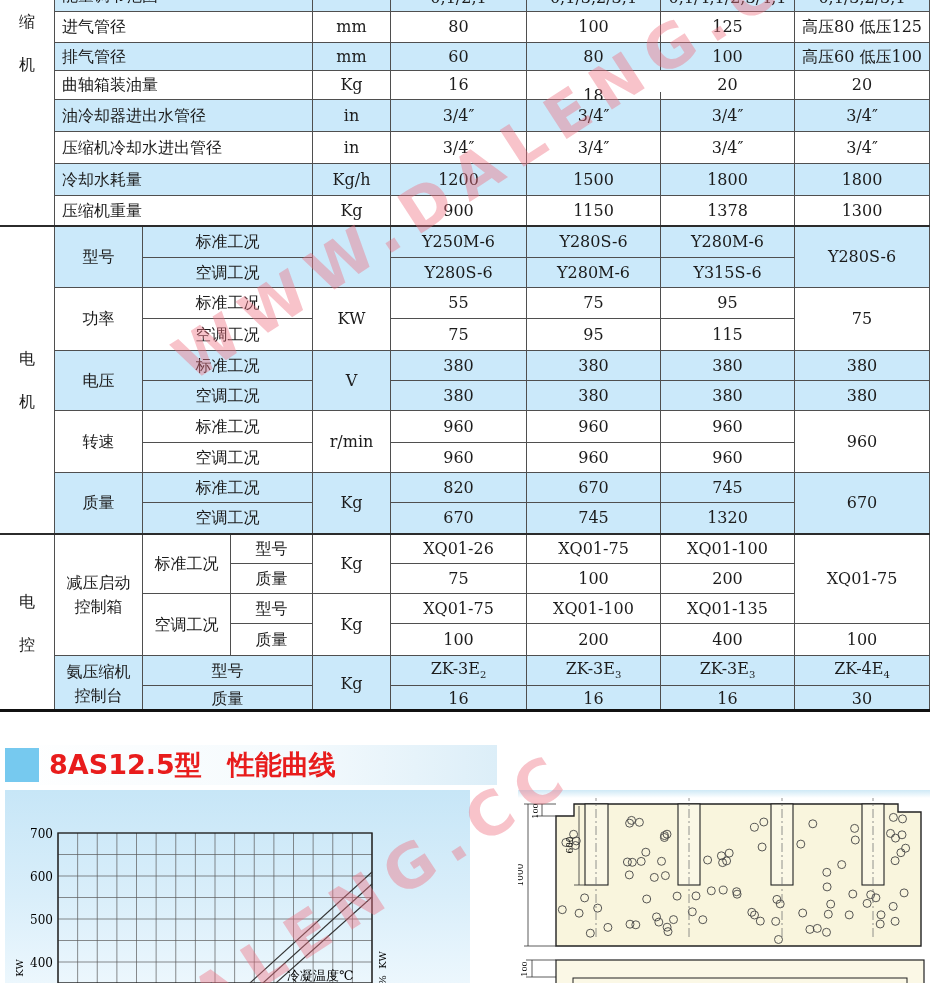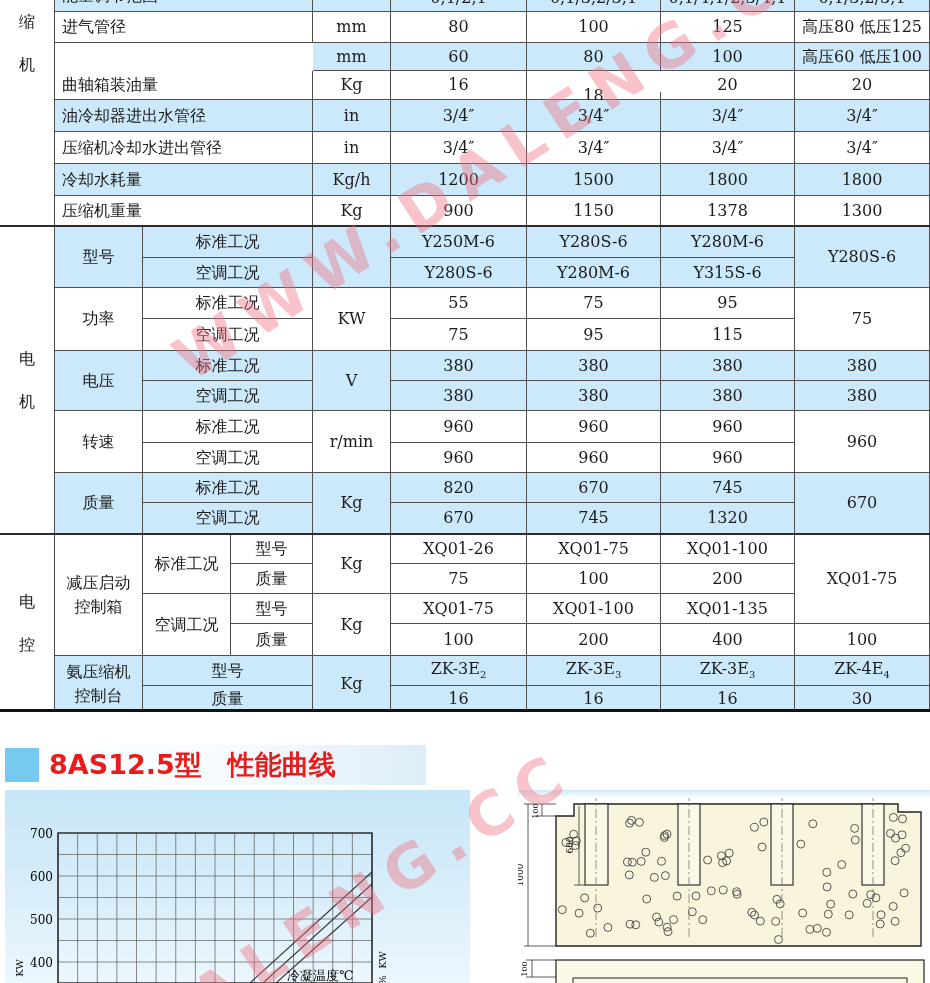--- a/index.html
+++ b/index.html
@@ -18,21 +18,21 @@
   .cell.vert span{white-space:pre-line;text-align:center;line-height:2.7;}
   .cell.vtop{justify-content:flex-start;}
   .cell.two span{white-space:pre-line;text-align:center;line-height:1.5;}
   .cell.cut{position:relative;overflow:hidden;}
   .cell.cut span{position:absolute;left:0;right:0;top:-11px;text-align:center;}
   .cell.cut.lab span{text-align:left;top:-13px;}
   .cell sub{font-size:10px;}
   .hline{position:absolute;left:0;width:930px;background:#2b2b2b;}
   
   .hdr{position:absolute;height:40px;display:flex;align-items:center;}
-  #hdrL{left:5px;top:745px;width:421px;
+  #hdrL{left:5px;top:745px;width:492px;
         background:linear-gradient(90deg,#ffffff 0%,#f4fafd 60%,#dceef8 100%);}
   #hdrR{left:518px;top:745px;width:412px;
         background:linear-gradient(90deg,#cfe9f7 0%,#ffffff 40%,#e6f3fa 75%,#d6ecf8 100%);}
   .hdr .sq{width:34px;height:34px;background:#76c9ef;flex:0 0 auto;}
   .hdr .ttl{font-family:"DejaVu Sans",sans-serif;font-weight:bold;font-size:27px;
             color:#e81c1c;margin-left:10px;display:flex;gap:26px;white-space:nowrap;}
   
   #perfPanel{position:absolute;left:5px;top:790px;width:465px;height:193px;
              background:linear-gradient(180deg,#c7e6f7 0%,#d9eefa 55%,#ecf7fd 100%);}
   #foundPanel{position:absolute;left:518px;top:790px;width:412px;height:193px;background:#fff;}
@@ -90,20 +90,23 @@
         <span>80</span>
       </div>
       <div class="cell w" style="grid-area: 2 / 7 / span 1 / span 1;">
         <span>100</span>
       </div>
       <div class="cell w" style="grid-area: 2 / 8 / span 1 / span 1; justify-content: center;">
         <span>125</span>
       </div>
       <div class="cell w" style="grid-area: 2 / 9 / span 1 / span 1;">
         <span>高压80 低压125</span>
+      </div>
+      <div class="cell b lab" style="grid-area: 3 / 2 / span 1 / span 3;">
+        <span>排气管径</span>
       </div>
       <div class="cell b" style="grid-area: 3 / 5 / span 1 / span 1;">
         <span>mm</span>
       </div>
       <div class="cell b" style="grid-area: 3 / 6 / span 1 / span 1;">
         <span>60</span>
       </div>
       <div class="cell b" style="grid-area: 3 / 7 / span 1 / span 1;">
         <span>80</span>
       </div>

